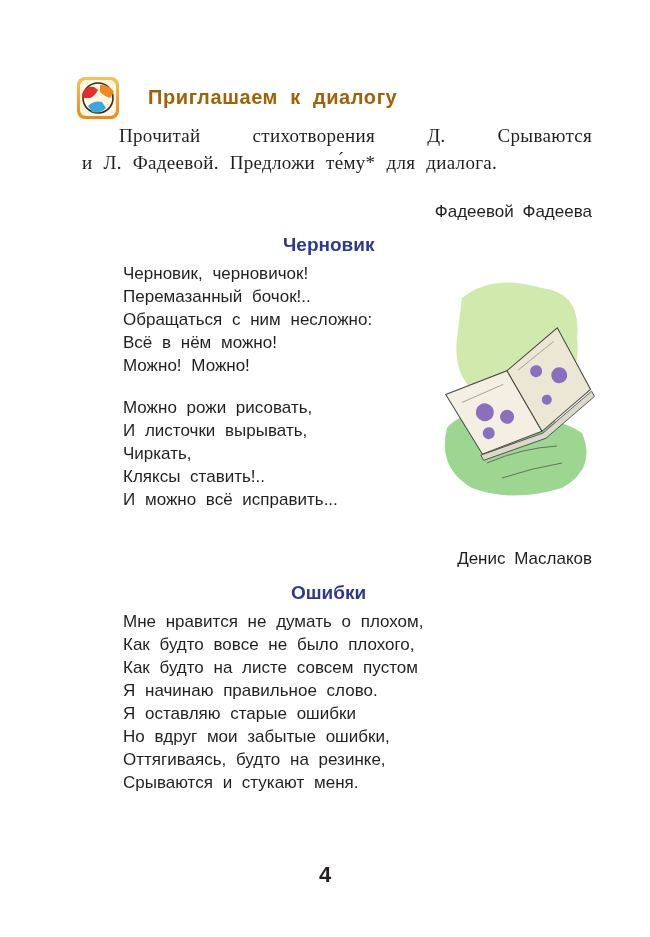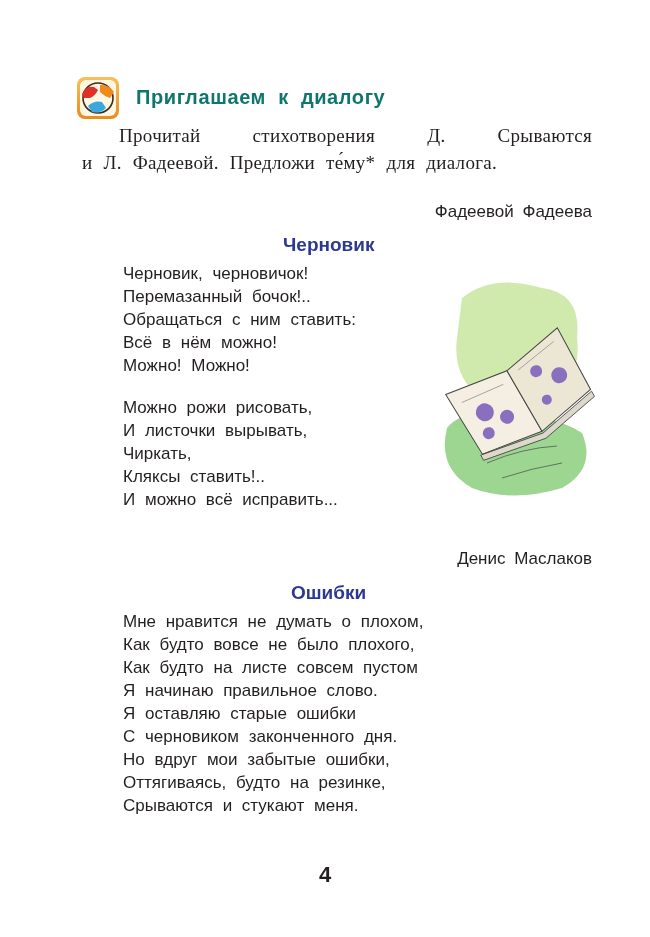--- a/index.html
+++ b/index.html
@@ -4,23 +4,23 @@
   <style>
     html, body { margin: 0; padding: 0; }
     body {
       width: 650px; height: 937px; background: #ffffff;
       position: relative; overflow: hidden;
       font-family: "Liberation Sans", sans-serif; color: #231f20;
     }
     .section-header { position: absolute; left: 76px; top: 76px; height: 44px; display: flex; align-items: center; }
     .dialog-icon { width: 44px; height: 44px; }
     .section-title {
-      position: absolute; left: 136px; top: 86px;
+      position: absolute; left: 148px; top: 86px;
       font-family: "Liberation Sans", sans-serif; font-weight: bold;
-      font-size: 20px; letter-spacing: 0.6px; word-spacing: 6px; color: #0f766e; white-space: nowrap;
+      font-size: 20px; letter-spacing: 0.6px; word-spacing: 6px; color: #a16207; white-space: nowrap;
     }
     .instructions {
       position: absolute; left: 82px; top: 122px; width: 510px;
       font-family: "Liberation Serif", serif; font-size: 19px; line-height: 27px;
       letter-spacing: 0.3px;
     }
     .instr-line1 { text-indent: 37px; text-align: justify; text-align-last: justify; word-spacing: 20px; }
     .instr-line2 { word-spacing: 6px; }
     .author {
       position: absolute; font-size: 17px; word-spacing: 4px; white-space: nowrap; right: 58px;
@@ -68,21 +68,21 @@
   <div class="instr-line1">Прочитай стихотворения Д. Срываются</div>
   <div class="instr-line2">и Л. Фадеевой. Предложи те́му* для диалога.</div>
 </div>
 
 <div class="author author-1">Фадеевой  Фадеева</div>
 <div class="poem-title poem-title-1">Черновик</div>
 
 <div class="stanza stanza-1">
   <div>Черновик,  черновичок!</div>
   <div>Перемазанный  бочок!..</div>
-  <div>Обращаться  с  ним  ставить:</div>
+  <div>Обращаться  с  ним  несложно:</div>
   <div>Всё  в  нём  можно!</div>
   <div>Можно!  Можно!</div>
 </div>
 
 <div class="stanza stanza-2">
   <div>Можно  рожи  рисовать,</div>
   <div>И  листочки  вырывать,</div>
   <div>Чиркать,</div>
   <div>Кляксы  ставить!..</div>
   <div>И  можно  всё  исправить...</div>
@@ -110,19 +110,18 @@
 
 <div class="author author-2">Денис  Маслаков</div>
 <div class="poem-title poem-title-2">Ошибки</div>
 
 <div class="stanza stanza-3">
   <div>Мне  нравится  не  думать  о  плохом,</div>
   <div>Как  будто  вовсе  не  было  плохого,</div>
   <div>Как  будто  на  листе  совсем  пустом</div>
   <div>Я  начинаю  правильное  слово.</div>
   <div>Я  оставляю  старые  ошибки</div>
-  <div>С  черновиком  законченного  дня.</div>
   <div>Но  вдруг  мои  забытые  ошибки,</div>
   <div>Оттягиваясь,  будто  на  резинке,</div>
   <div>Срываются  и  стукают  меня.</div>
 </div>
 
 <div class="page-number">4</div>
 
 </body></html>

